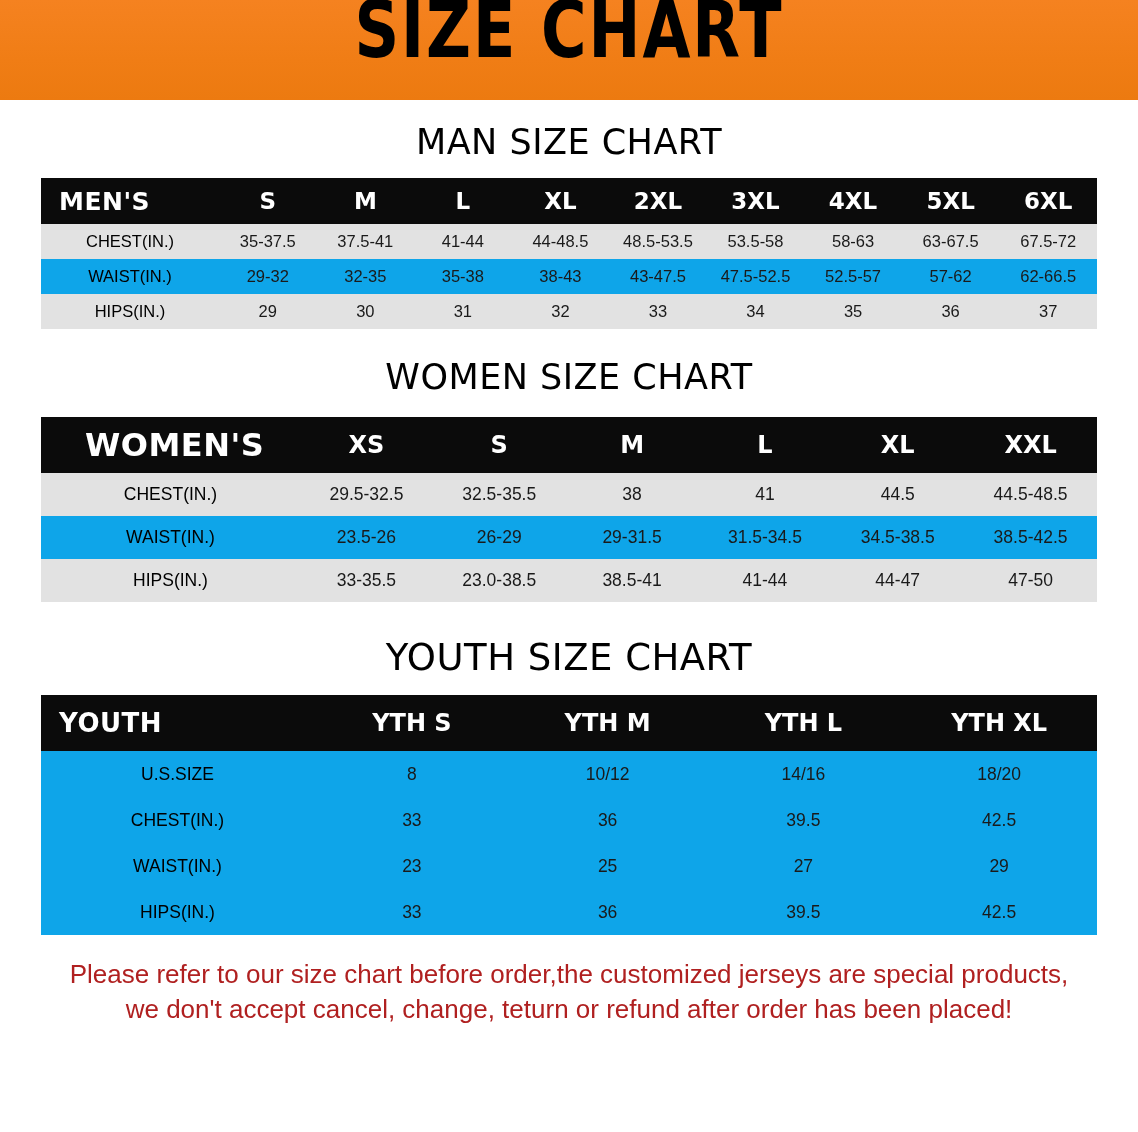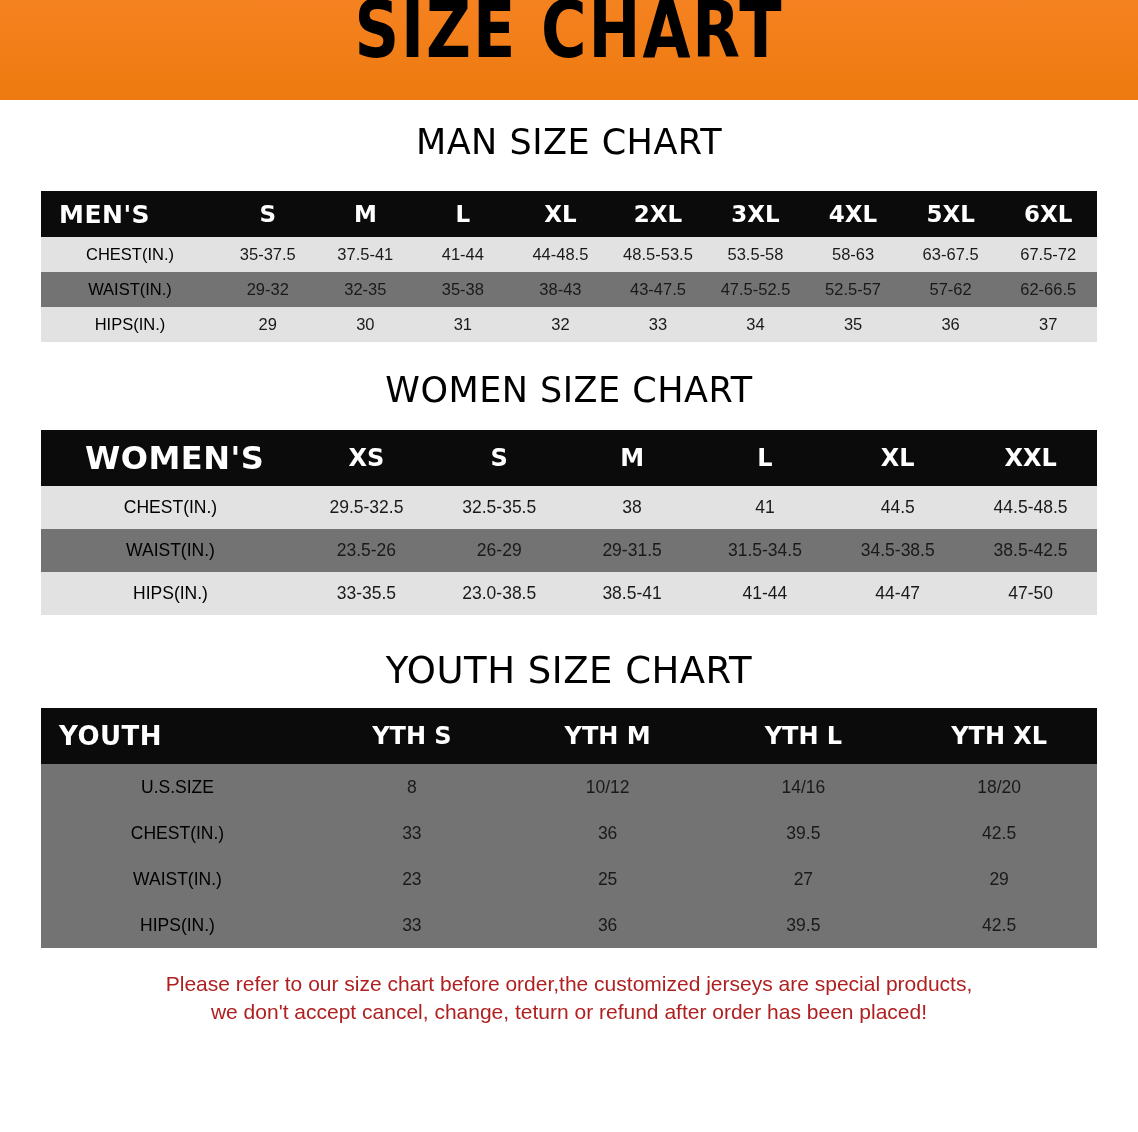--- a/index.html
+++ b/index.html
@@ -71,21 +71,21 @@
     color: #ffffff;
     font-weight: bold;
     font-family: "DejaVu Sans", sans-serif;
   }
   table.size-table thead th.rowlabel {
     text-align: left;
     padding-left: 18px;
   }
   
   table.size-table tbody tr.odd  { background: #e2e2e2; }
-  table.size-table tbody tr.even { background: #737373; }
+  table.size-table tbody tr.even { background: #0ea5e9; }
   table.size-table tbody td.rowlabel {
     font-family: "Liberation Sans", sans-serif;
     color: #000;
   }
 
   
   #men-table thead th { height: 46px; font-size: 23px; }
   #men-table thead th.rowlabel { font-size: 25px; letter-spacing: 0.5px; }
   #men-table tbody td { height: 35px; font-size: 16.5px; }
   #men-table tbody td.rowlabel { font-size: 16.5px; }
@@ -93,31 +93,31 @@
   
   #women-table thead th { height: 56px; font-size: 24px; }
   #women-table thead th.rowlabel { font-size: 32px; letter-spacing: 0.5px; padding-left: 44px; }
   #women-table tbody td { height: 43px; font-size: 17.5px; }
 
   
   #youth-table thead th { height: 56px; font-size: 24px; }
   #youth-table thead th.rowlabel { font-size: 26px; letter-spacing: 0.5px; }
   #youth-table tbody td { height: 46px; font-size: 17.5px; }
 
-  .men-wrap   { margin-top: 29px; }
+  .men-wrap   { margin-top: 16px; }
   .women-wrap { margin-top: 20px; }
   .youth-wrap { margin-top: 16px; }
 
   
   .footnote {
     margin: 22px auto 0 auto;
     width: 1010px;
     color: #b02020;
     font-family: "Liberation Sans", sans-serif;
-    font-size: 21px;
+    font-size: 26px;
     line-height: 1.35;
     text-align: center;
   }
   .footnote div { white-space: nowrap; }
 </style>
 </head>
 <body>
 
 <div class="banner">
   <div class="banner-title">SIZE CHART</div>

